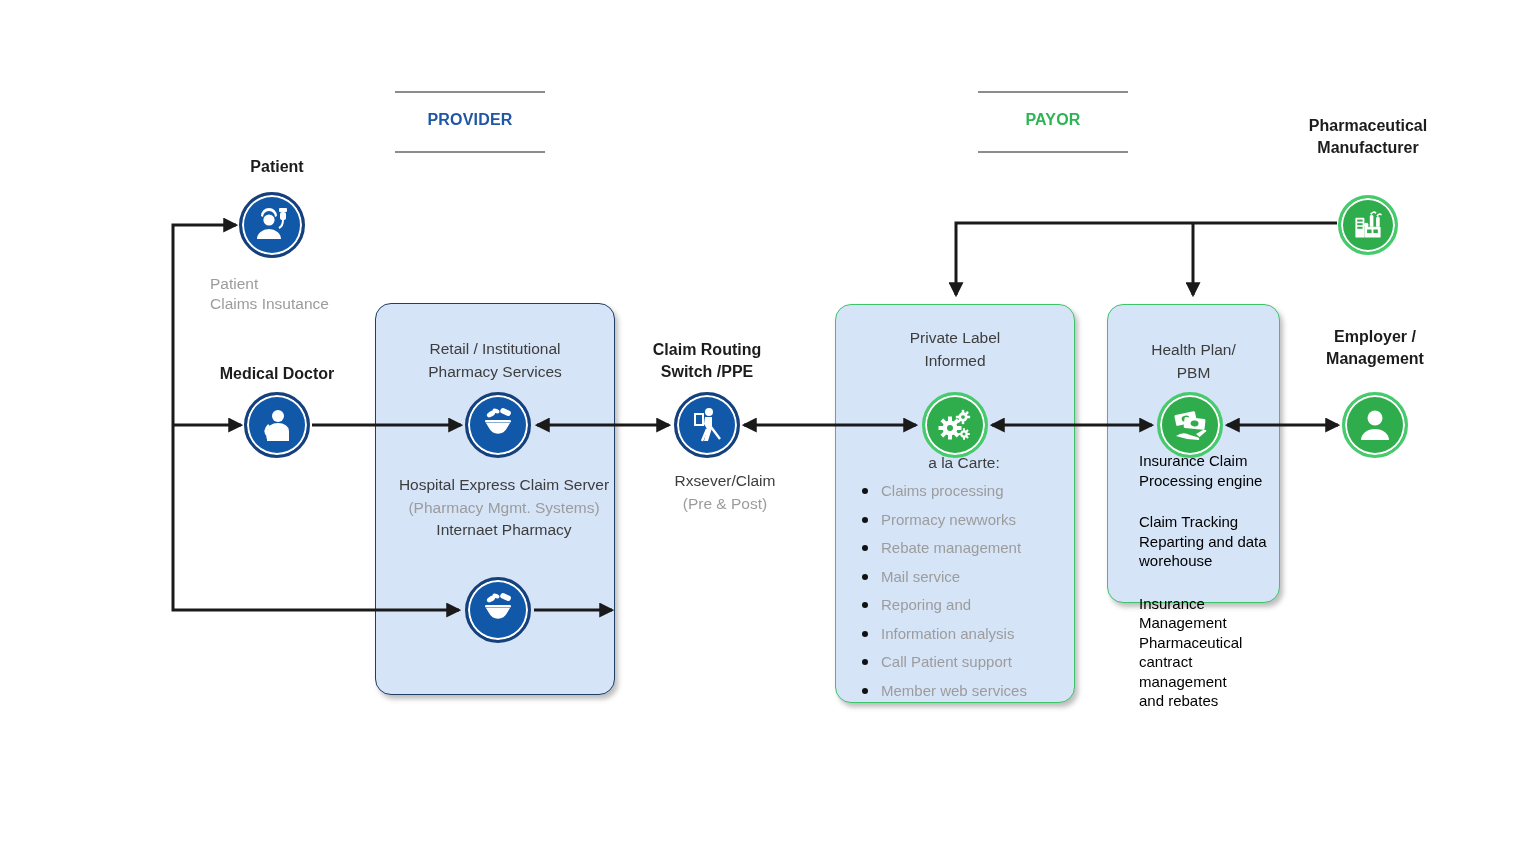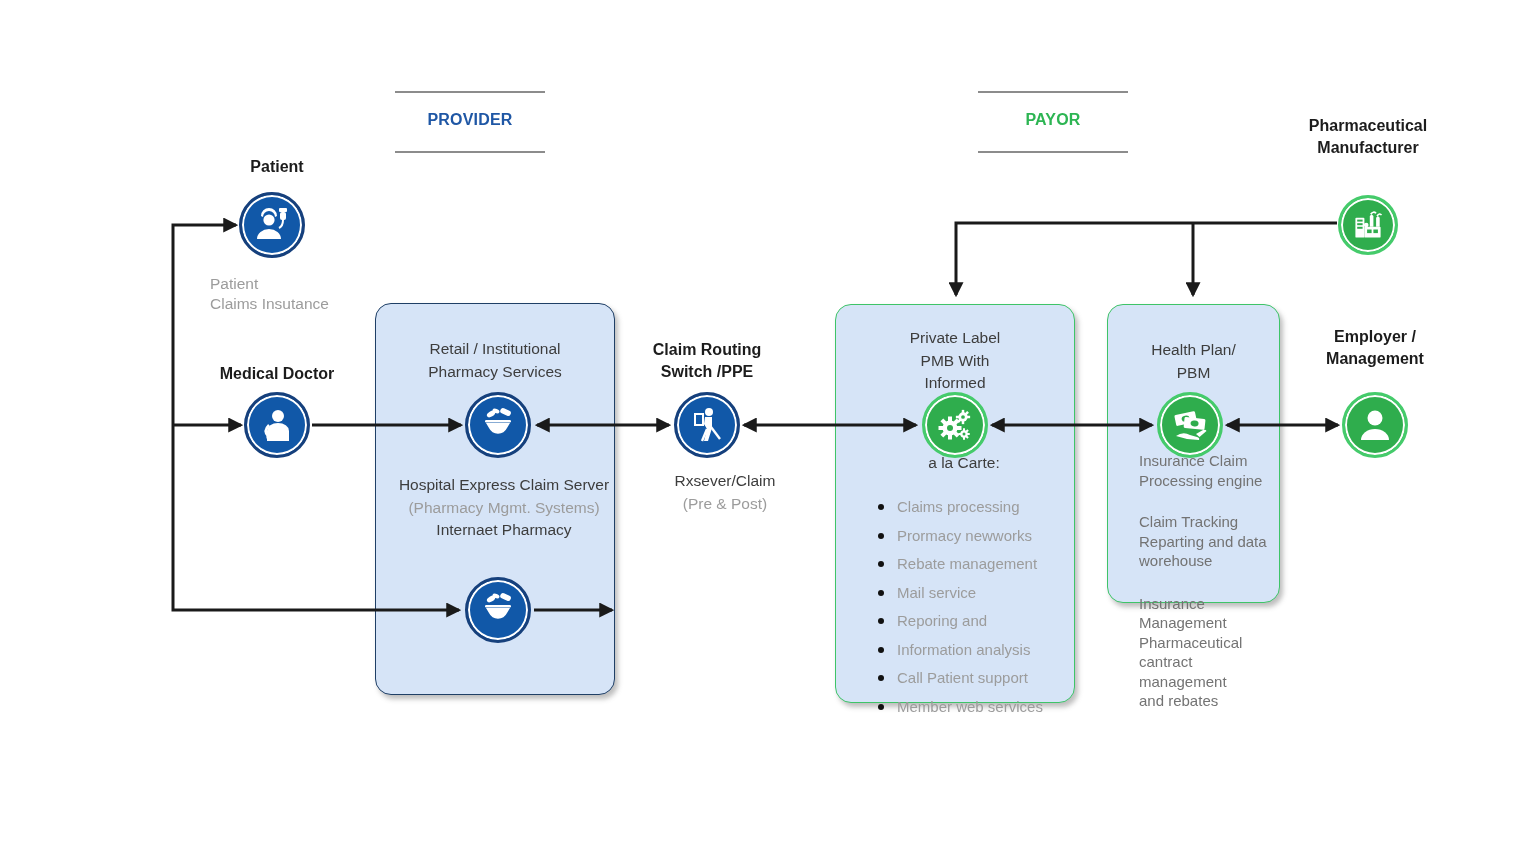--- a/index.html
+++ b/index.html
@@ -28,24 +28,24 @@
   .panel{
     position:absolute;background:#d6e4f7;border-radius:16px;box-sizing:border-box;
     box-shadow:3px 4px 5px rgba(110,110,110,.45);
   }
   .panel-blue{border:1.6px solid #1f3f66;}
   .panel-green{border:1.6px solid #3ec468;}
   .panel-title{position:absolute;left:0;right:0;text-align:center;font-size:15.5px;line-height:22.5px;color:#3d3d3d;}
   .panel-text{position:absolute;left:0;right:0;text-align:center;font-size:15.5px;line-height:22.5px;color:#3d3d3d;padding-left:18px;}
   .gray{color:#9c9c9c;}
   
-  .svc-list{position:absolute;margin:16px;padding:0;list-style:none;}
+  .svc-list{position:absolute;margin:0;padding:0;list-style:none;}
   .svc-list li{position:relative;padding-left:19px;margin-bottom:9.5px;font-size:15px;line-height:19px;color:#9c9c9c;}
   .svc-list li .dot{position:absolute;left:0;top:7px;width:6px;height:6px;border-radius:50%;background:#111;}
-  .para-block{white-space:pre-line;font-size:15px;line-height:19.5px;color:#737373;}
+  .para-block{white-space:pre-line;font-size:15px;line-height:19.5px;color:#000000;}
   .connectors{position:absolute;left:0;top:0;z-index:2;}
   .glyph{display:block;}
 </style>
 </head>
 <body>
 
 <div class="canvas">
 
   <svg class="connectors" width="1536" height="846" viewBox="0 0 1536 846">
     <defs>
@@ -153,21 +153,20 @@
     </svg>
   </div>
   <div class="panel-text" style="left:632px;top:470px;width:150px;">
     <div>Rxsever/Claim</div>
     <div class="gray">(Pre &amp; Post)</div>
   </div>
 
   <div class="panel panel-green" style="left:835px;top:304px;width:240px;height:399px;">
     <div class="panel-title" style="top:22px;">
       <div>Private Label</div>
-      <div>PMB With</div>
       <div>Informed</div>
     </div>
     <div class="panel-text" style="top:147px;">a la Carte:</div>
     <ul class="svc-list" style="left:26px;top:176px;">
       <li><span class="dot"></span><span>Claims processing</span></li>
       <li><span class="dot"></span><span>Prormacy newworks</span></li>
       <li><span class="dot"></span><span>Rebate management</span></li>
       <li><span class="dot"></span><span>Mail service</span></li>
       <li><span class="dot"></span><span>Reporing and</span></li>
       <li><span class="dot"></span><span>Information analysis</span></li>

